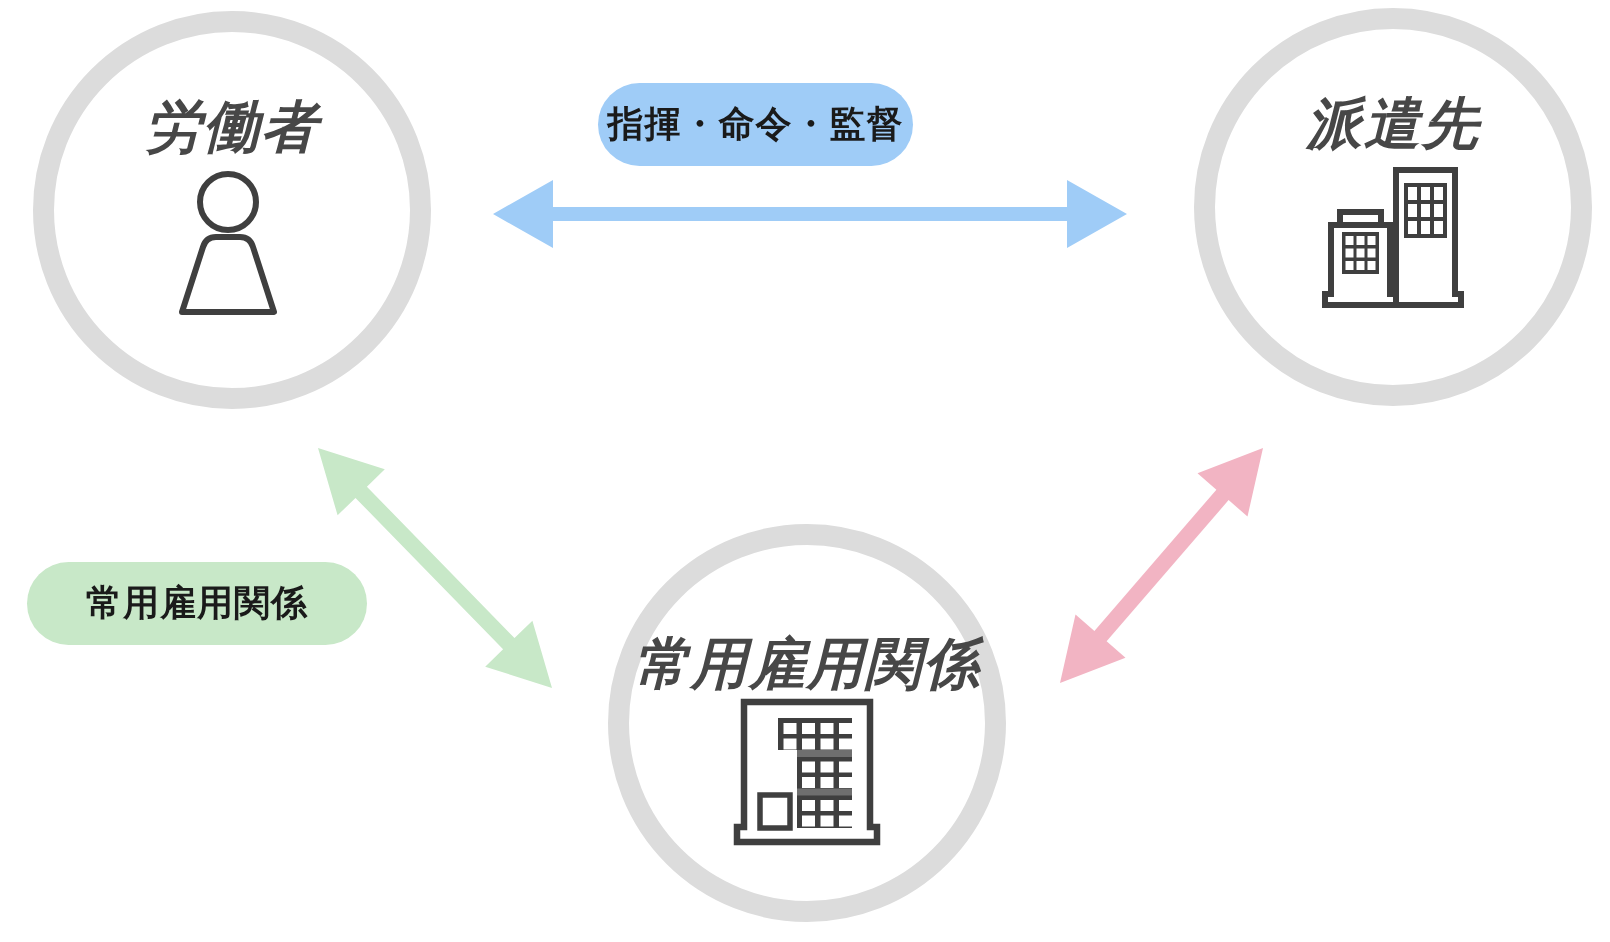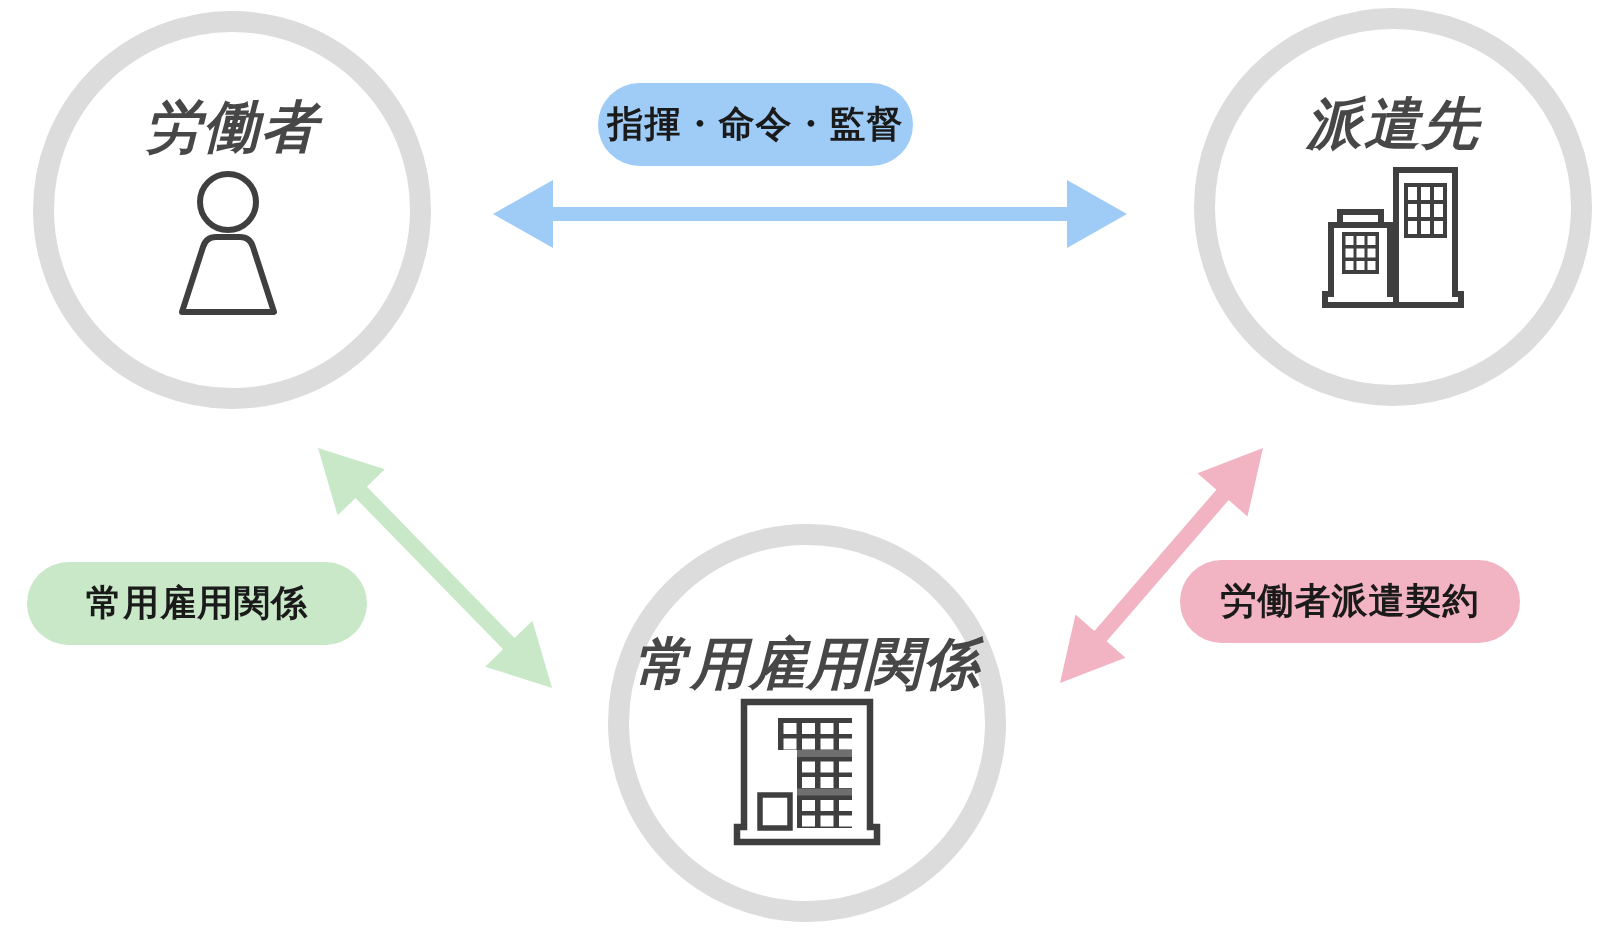--- a/index.html
+++ b/index.html
@@ -153,15 +153,14 @@
       <rect class="pane" x="77" y="125.5" width="13" height="11"></rect>
       <rect class="pane" x="95.5" y="125.5" width="13" height="11"></rect>
       <rect class="pane" x="114" y="125.5" width="13" height="11"></rect>
 
       <rect class="outline" stroke-width="5.5" x="35" y="105" width="30" height="33"></rect>
     </svg>
   </div>
 
   <div class="pill pill-command">指揮・命令・監督</div>
   <div class="pill pill-employment">常用雇用関係</div>
-  <div class="pill pill-dispatch">労働者派遣契約</div>
 
 </div>
 
 </body></html>

